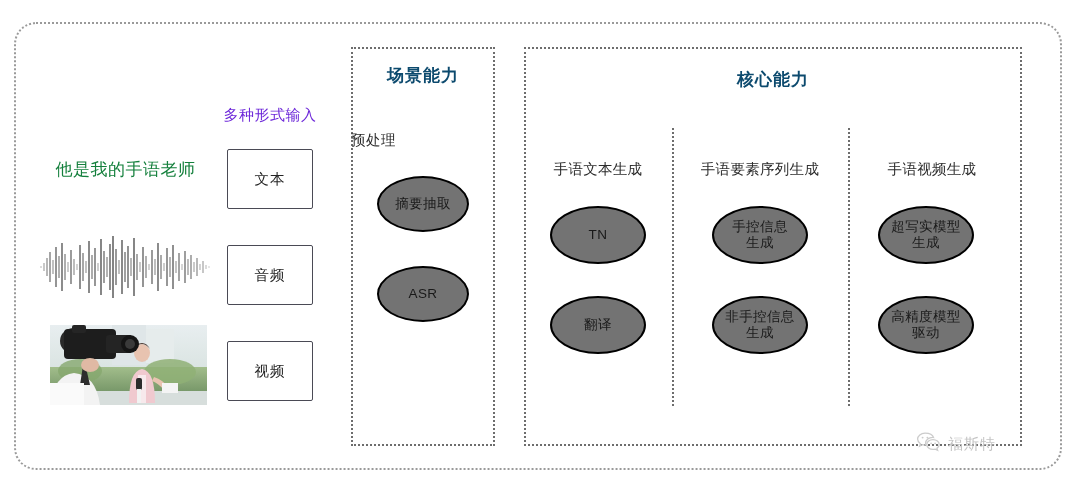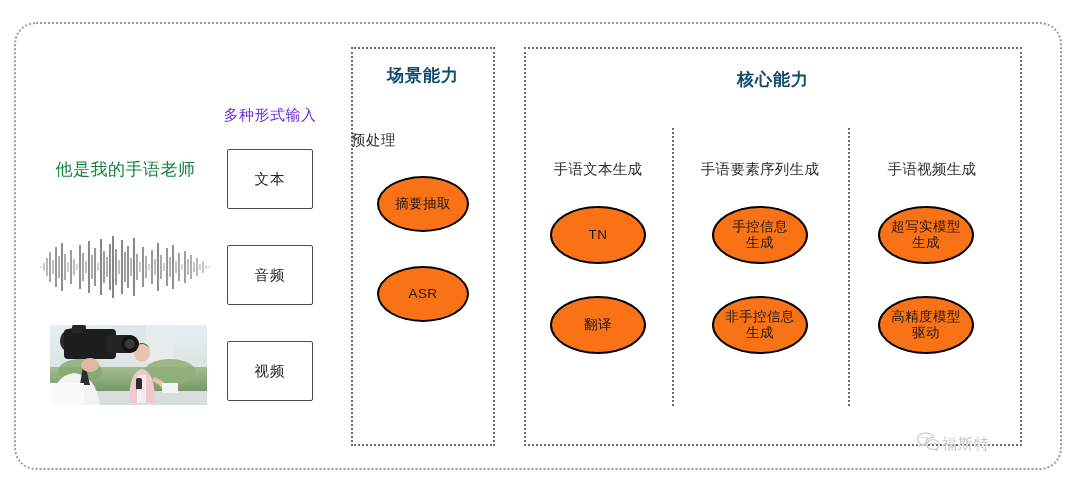--- a/index.html
+++ b/index.html
@@ -166,21 +166,21 @@
     color: #2b2b2b;
     letter-spacing: 0.3px;
   }
 
   
   .ellipse {
     position: absolute;
     box-sizing: border-box;
     border: 2.6px solid #000000;
     border-radius: 50%;
-    background: #f97316;
+    background: #737373;
     display: flex;
     align-items: center;
     justify-content: center;
     text-align: center;
     font-size: 13.5px;
     line-height: 1.18;
     color: #1a1a1a;
     letter-spacing: 0.4px;
     white-space: pre-line;
   }
@@ -194,20 +194,21 @@
     height: 58px;
   }
 
   
   .watermark {
     position: absolute;
     left: 916px;
     top: 431px;
     display: flex;
     align-items: center;
+    gap: 6px;
     color: #c9c9c9;
   }
   .watermark-label {
     font-size: 15px;
     color: #c4c4c4;
     letter-spacing: 1px;
   }
 </style>
 </head>
 <body>

